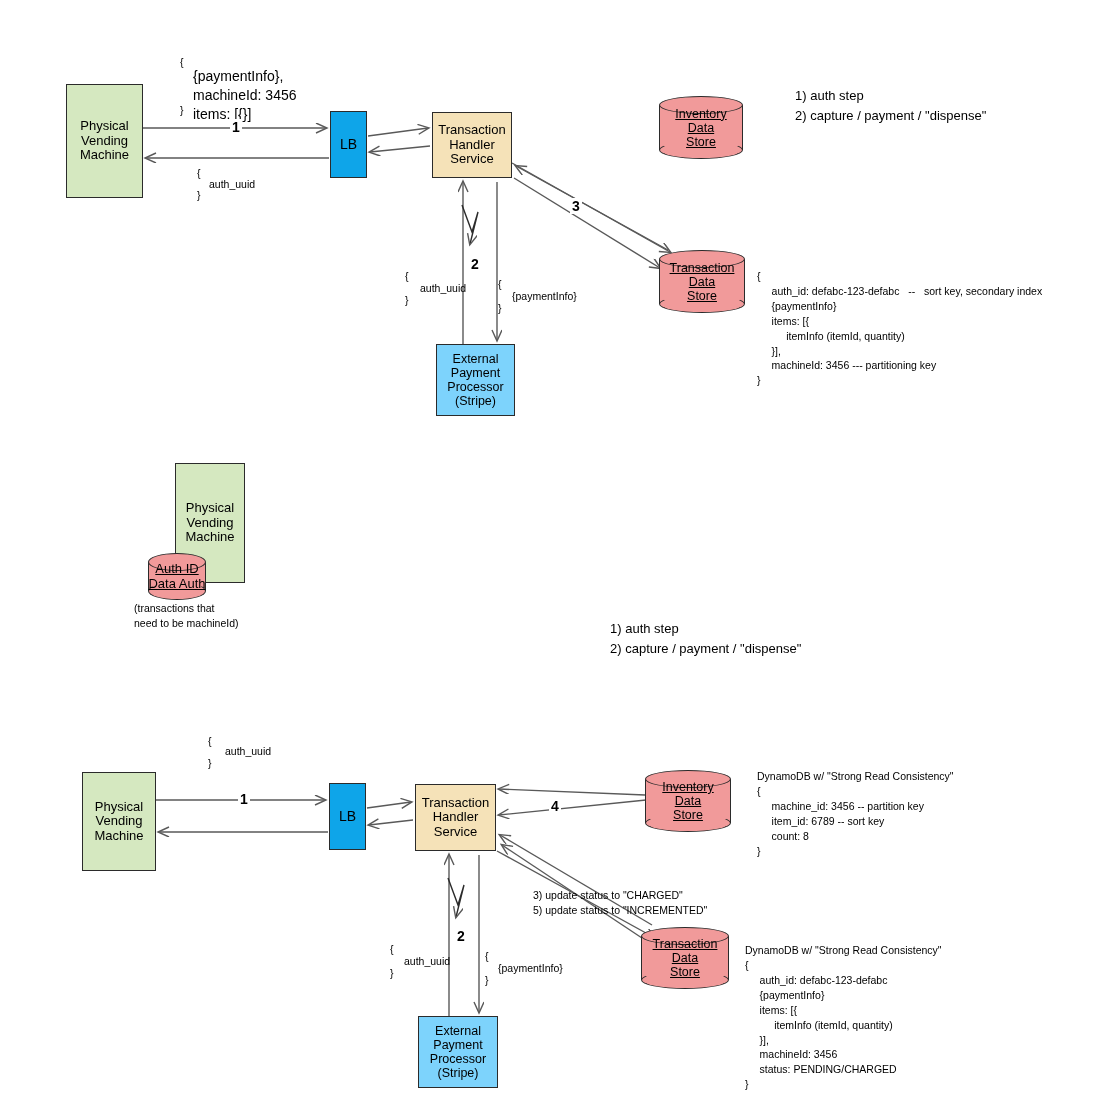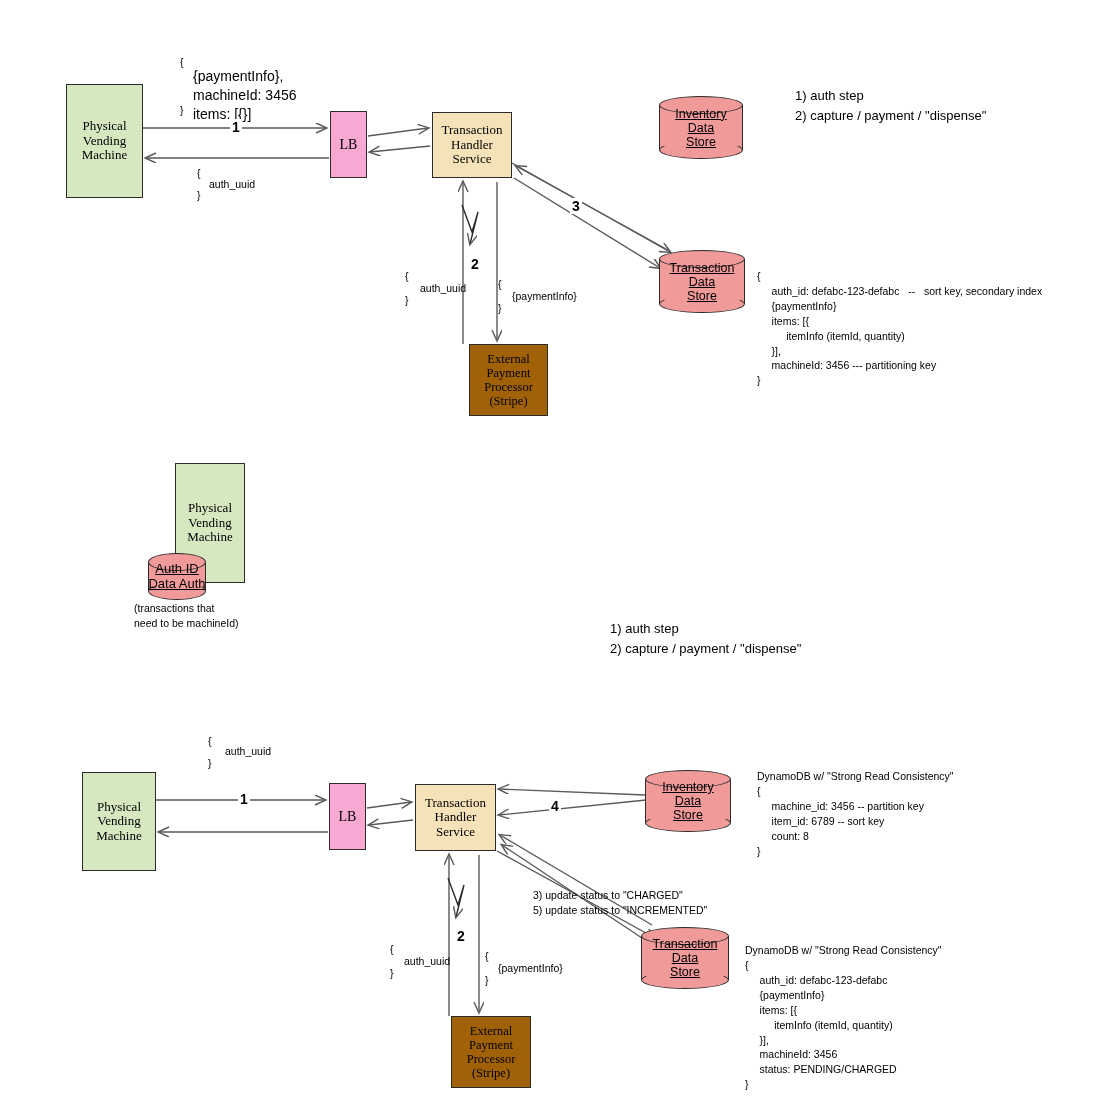--- a/index.html
+++ b/index.html
@@ -33,26 +33,25 @@
     align-items: center;
     justify-content: center;
     text-align: center;
     line-height: 1.12;
     border: 1.6px solid #2b2b2b;
     z-index: 5;
   }
   .node-label {
     display: block;
     white-space: pre-line;
-    font-family: Liberation Serif, serif;
   }
   .n-green  { background: #d5e8c0; }
-  .n-teal   { background: #f9a8d4; }
+  .n-teal   { background: #0ea5e9; }
   .n-tan    { background: #f5e2b8; }
-  .n-orange { background: #a16207; margin-left: 33px; }
+  .n-orange { background: #7dd3fc; }
 
   
   .cyl {
     position: absolute;
     z-index: 5;
   }
   .cyl .cyl-body {
     position: absolute;
     left: 0; right: 0;
     top: 9px; bottom: 9px;

